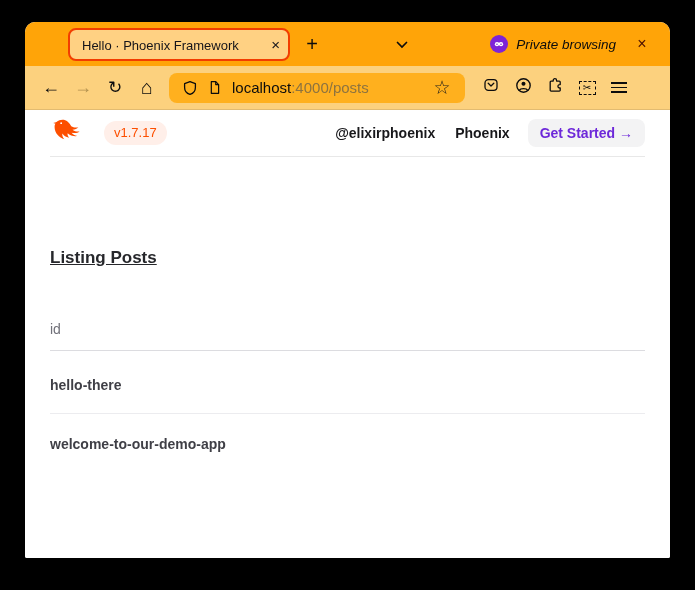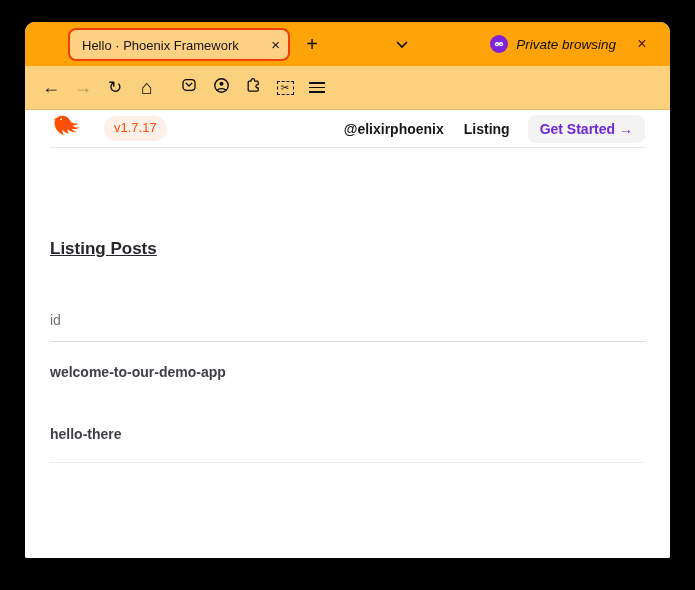--- a/index.html
+++ b/index.html
@@ -45,21 +45,21 @@
   .url-spacer{flex:1;}
   .star-glyph{font-size:19px;line-height:1;color:#1a1a1a;}
   .right-icons{display:flex;align-items:center;margin-left:10px;}
   .shotbox{width:17px;height:14px;border:1.4px dashed #0c0c0d;display:flex;align-items:center;
            justify-content:center;font-size:10px;line-height:1;}
   .burger{display:flex;flex-direction:column;gap:3px;}
   .burger i{display:block;width:16px;height:1.8px;background:#0c0c0d;}
 
   
   .content{flex:1;background:#fff;padding:0 25px;overflow:hidden;}
-  .site-header{height:38px;display:flex;align-items:center;border-bottom:1px solid #e8e8e8;}
+  .site-header{height:47px;display:flex;align-items:center;border-bottom:1px solid #e8e8e8;}
   .logo{flex:none;display:flex;align-items:center;}
   .badge{margin-left:14px;background:#ffefe9;color:#fd4f00;font-size:13px;font-weight:500;
          padding:3px 10px;border-radius:999px;line-height:1.4;}
   .nav-links{display:flex;align-items:flex-start;gap:20px;}
   .nav-link{font-size:14px;font-weight:700;color:#18181b;text-decoration:none;}
   .get-started{margin-left:18px;background:#f3f3f4;border:0;border-radius:8px;padding:6px 12px;
                font-size:14px;font-weight:700;color:#6d28d9;}
   .page-heading{margin-top:90px;font-size:17px;font-weight:800;color:#26272b;line-height:22px;text-decoration:underline;}
   .table{margin-top:52px;}
   .thead{font-size:14px;color:#71717a;padding-bottom:13px;border-bottom:1px solid #dcdce0;}
@@ -112,20 +112,38 @@
       <button class="navbtn disabled">
           <span>→</span>
         </button>
       <button class="navbtn">
           <span class="reload-glyph">↻</span>
         </button>
       <button class="navbtn">
           <span class="home-glyph">⌂</span>
         </button>
 
+      <div class="urlbar">
+        <span class="icon">
+          <svg width="16" height="16" viewBox="0 0 16 16">
+              <path d="M8 1.6 L13.4 3.6 V7.4 C13.4 10.9 11.3 13.3 8 14.4 C4.7 13.3 2.6 10.9 2.6 7.4 V3.6 Z" stroke="#0c0c0d" stroke-width="1.3" fill="none" stroke-linejoin="round"></path>
+            </svg>
+        </span>
+        <span class="icon">
+          <svg width="15" height="15" viewBox="0 0 16 16">
+              <path d="M4.6 1.8 H9.3 L12.4 4.9 V14.2 H4.6 Z" stroke="#0c0c0d" stroke-width="1.3" fill="none" stroke-linejoin="round"></path>
+              <path d="M9.3 1.8 V4.9 H12.4" stroke="#0c0c0d" stroke-width="1.3" fill="none" stroke-linejoin="round"></path>
+            </svg>
+        </span>
+        <span class="url-text"><span class="url-host">localhost</span><span class="url-path">:4000/posts</span></span>
+        <span class="url-spacer"></span>
+        <button class="tbtn">
+            <span class="star-glyph">☆</span>
+          </button>
+      </div>
 
       <div class="right-icons">
         <button class="navbtn">
           <span>
             <svg width="16" height="16" viewBox="0 0 16 16">
                 <rect x="2" y="2.6" width="12" height="10.8" rx="3.4" stroke="#0c0c0d" stroke-width="1.3" fill="none"></rect>
                 <path d="M5.2 6.3 L8 9 L10.8 6.3" stroke="#0c0c0d" stroke-width="1.3" fill="none" stroke-linecap="round" stroke-linejoin="round"></path>
               </svg>
           </span>
         </button>
@@ -168,28 +186,28 @@
               <path d="M15 4c-5.5 0-9.5 3.8-9.5 8.8 0 7.6 5.6 12.6 11.6 14.6-2-2.4-2.7-4.8-2.2-6.9 1.6 2.4 4.1 4.3 8 5.1-1.5-1.9-2.1-3.7-1.7-5.4 2.6 2.5 6.7 4 11.7 3.5-3.4-.8-5.8-2.2-7-4 3.8.9 7.3.4 9.6-1.4-3.6.2-6.6-.6-8.5-2.2 3-.2 5.4-1.2 7-3-3.2.6-6.2.2-8.5-1.3C22.8 7.1 19.7 4 15 4z"></path>
               <path d="M9.4 6.4 L3.8 7.9 L9.6 9.9z"></path>
             </g>
             <circle cx="13.4" cy="8.2" r="1.1" fill="#fff"></circle>
           </svg>
         </span>
         <span class="badge">v1.7.17</span>
         <div class="spacer"></div>
         <div class="nav-links">
           <a class="nav-link">@elixirphoenix</a>
-          <a class="nav-link">Listing</a>
+          <a class="nav-link">Phoenix</a>
         </div>
         <button class="get-started">Get Started →</button>
       </div>
 
       <h1 class="page-heading">Listing Posts</h1>
 
       <div class="table">
         <div class="thead">id</div>
+        <div class="trow r1">hello-there</div>
         <div class="trow r2">welcome-to-our-demo-app</div>
-        <div class="trow r1">hello-there</div>
       </div>
     </div>
 
   </div>
 </div>
 
 </body></html>

